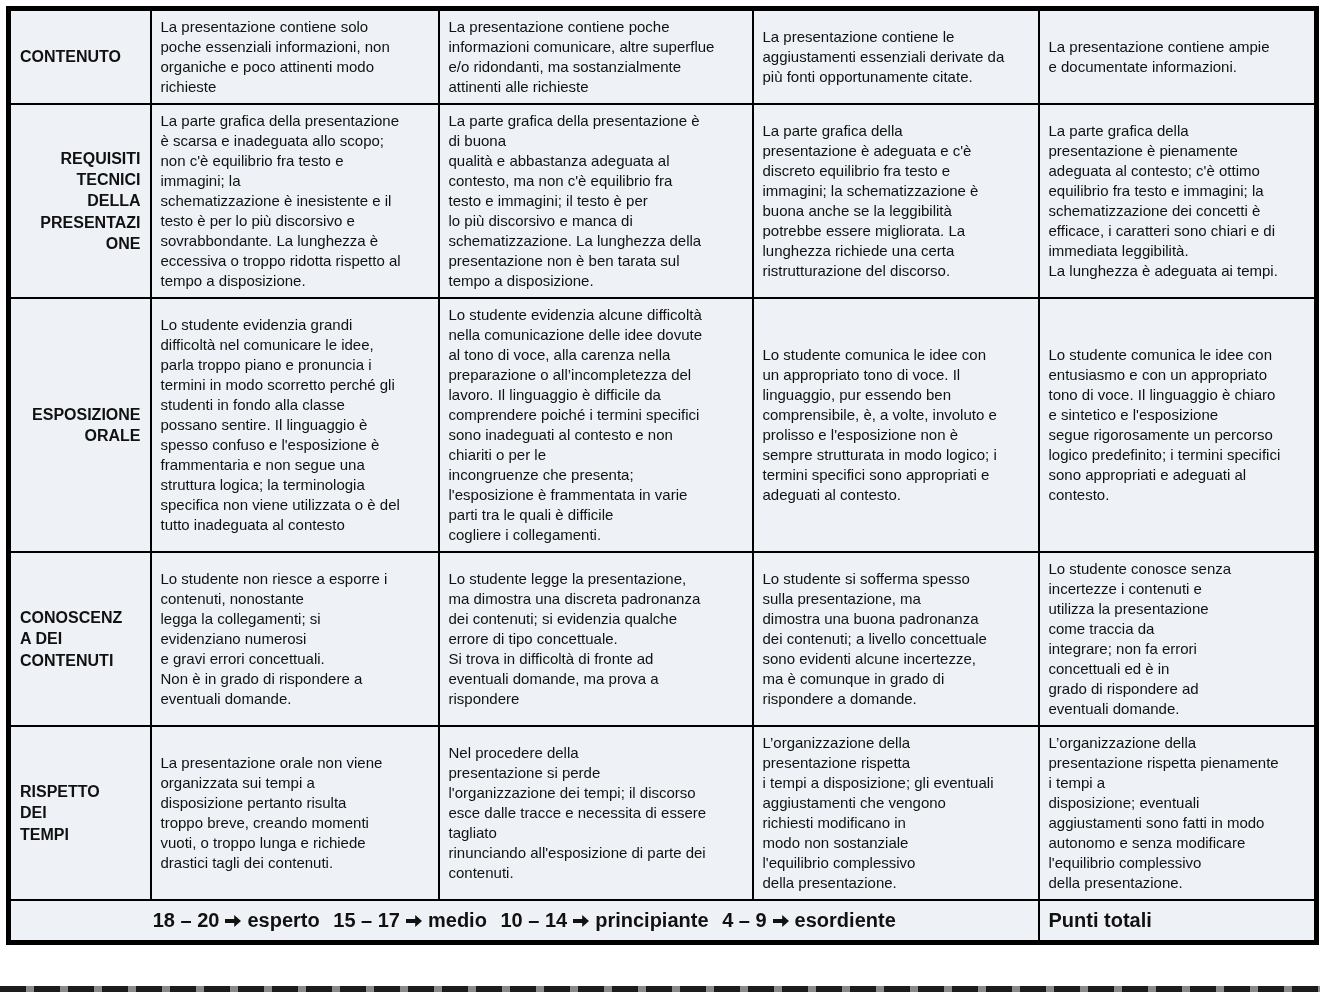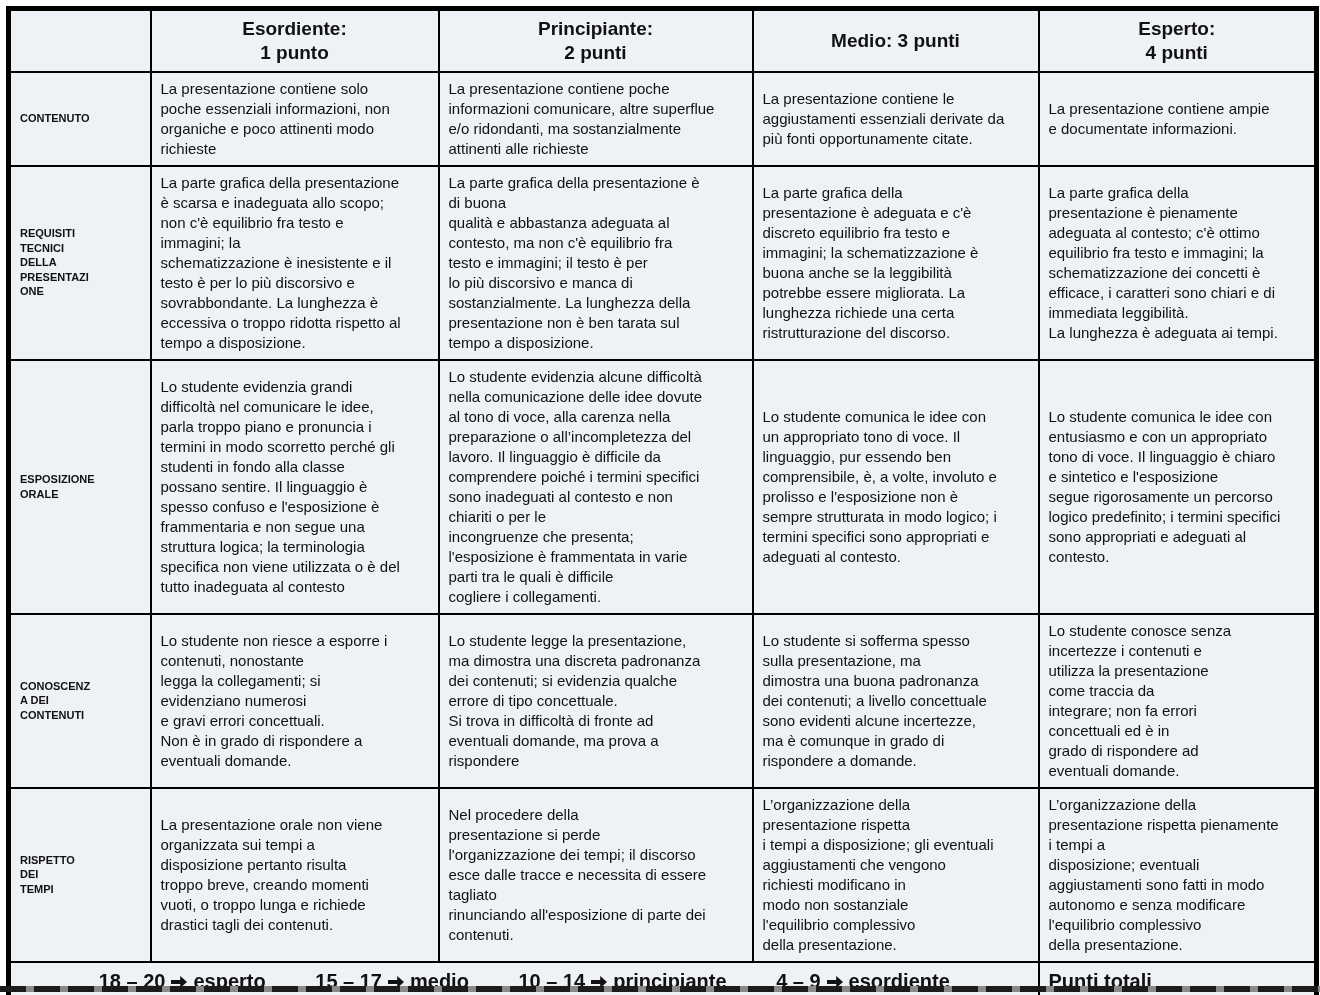--- a/index.html
+++ b/index.html
@@ -23,33 +23,33 @@
     background:#eef1f6;
     box-sizing:border-box;
     white-space:pre-line;
     overflow:hidden;
   }
   th.colhead{
     font-size:19px;font-weight:bold;text-align:center;line-height:1.25;
     padding:4px 6px;
   }
   th.rowlab{
-    font-size:11px;font-weight:bold;line-height:1.32;
+    font-size:16px;font-weight:bold;line-height:1.32;
   }
   .lab-left{text-align:left;}
-  .lab-center{text-align:left;}
+  .lab-center{text-align:right;}
   td.desc{
     font-size:15px;line-height:20px;text-align:left;
   }
   tr.footer-row td{
     font-size:20px;font-weight:bold;white-space:normal;
   }
   td.scale-cell{text-align:center;padding:4px 6px;}
   td.total-cell{text-align:left;padding:4px 12px;}
-  .scale-seg{display:inline-block;margin:0 22px;}
+  .scale-seg{display:inline-block;margin:0 4px;}
   .arrow-icon{display:inline-block;vertical-align:-2px;margin:0 4px;}
   .arrow-icon svg{display:block;}
   .bottom-dashes{
     position:absolute;left:0;top:986px;width:1320px;height:6px;
     background:repeating-linear-gradient(90deg,#1c1c1c 0 26px,#8a8a8a 26px 34px);
   }
 </style>
 </head>
 <body>
 
@@ -57,30 +57,20 @@
 <table class="rubric">
   <colgroup>
     <col style="width:142px">
         <col style="width:288px">
         <col style="width:314px">
         <col style="width:286px">
         <col style="width:278px">
   </colgroup>
 
   <tbody>
-        <tr style="height:62px">
-    <th class="colhead"></th>
-    <th class="colhead">Esordiente:
-1 punto</th>
-    <th class="colhead">Principiante:
-2 punti</th>
-    <th class="colhead">Medio: 3 punti</th>
-    <th class="colhead">Esperto:
-4 punti</th>
-  </tr>
 
   <tr style="height:92px">
     <th class="rowlab lab-left">CONTENUTO</th>
     <td class="desc">La presentazione contiene solo
 poche essenziali informazioni, non
 organiche e poco attinenti modo
 richieste</td>
     <td class="desc">La presentazione contiene poche
 informazioni comunicare, altre superflue
 e/o ridondanti, ma sostanzialmente
@@ -106,21 +96,21 @@
 testo è per lo più discorsivo e
 sovrabbondante. La lunghezza è
 eccessiva o troppo ridotta rispetto al
 tempo a disposizione.</td>
     <td class="desc">La parte grafica della presentazione è
 di buona
 qualità e abbastanza adeguata al
 contesto, ma non c'è equilibrio fra
 testo e immagini; il testo è per
 lo più discorsivo e manca di
-sostanzialmente. La lunghezza della
+schematizzazione. La lunghezza della
 presentazione non è ben tarata sul
 tempo a disposizione.</td>
     <td class="desc">La parte grafica della
 presentazione è adeguata e c'è
 discreto equilibrio fra testo e
 immagini; la schematizzazione è
 buona anche se la leggibilità
 potrebbe essere migliorata. La
 lunghezza richiede una certa
 ristrutturazione del discorso.</td>

